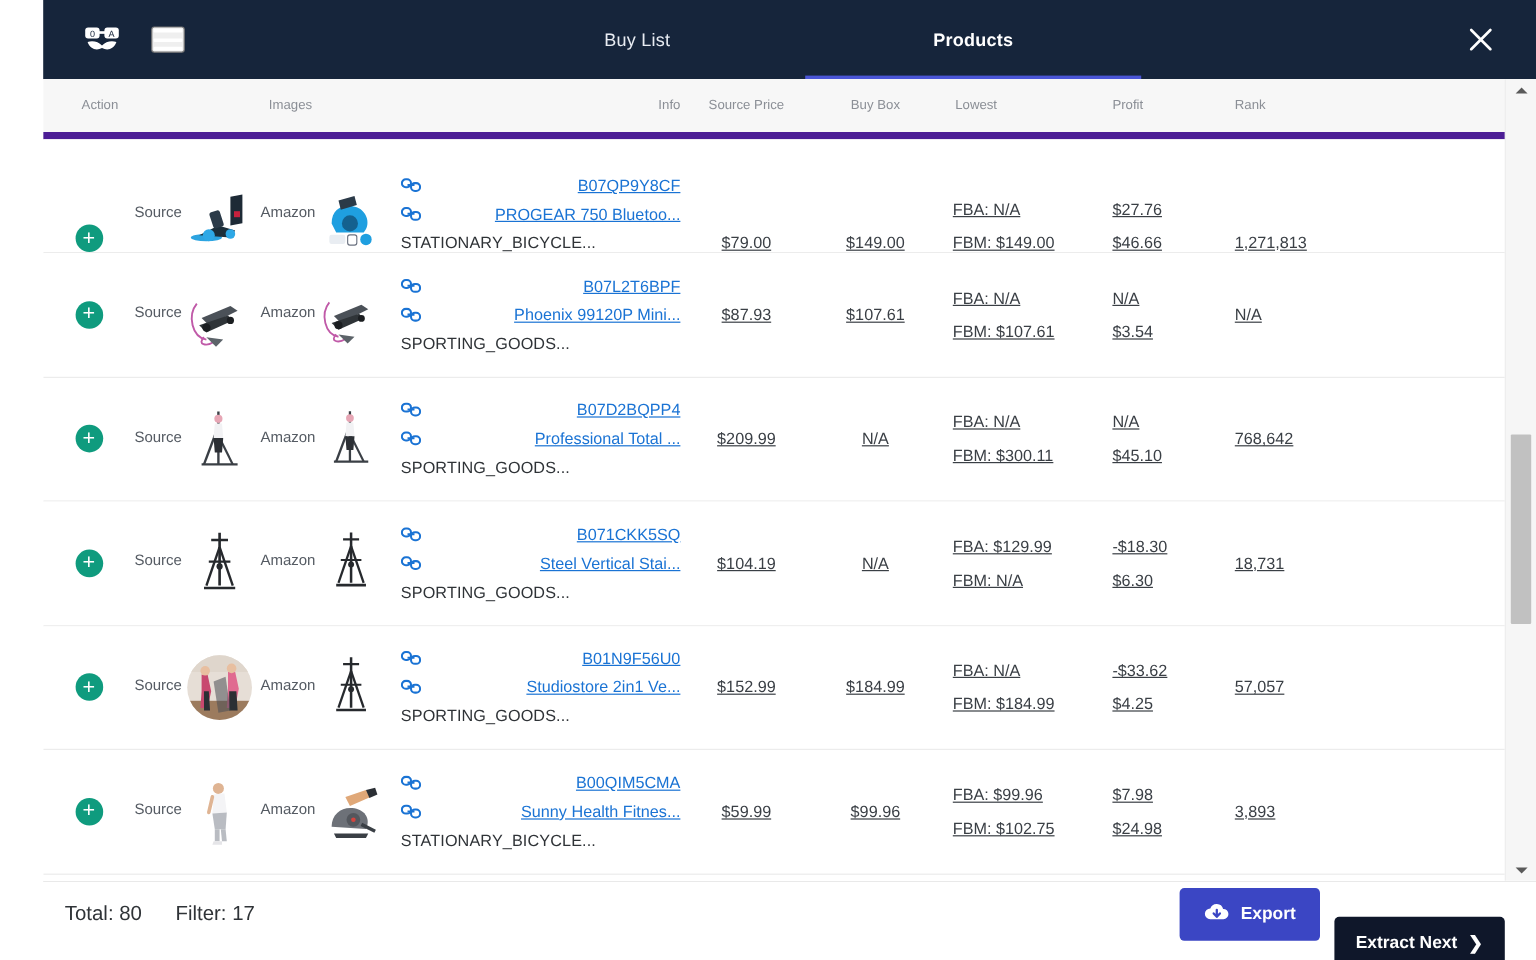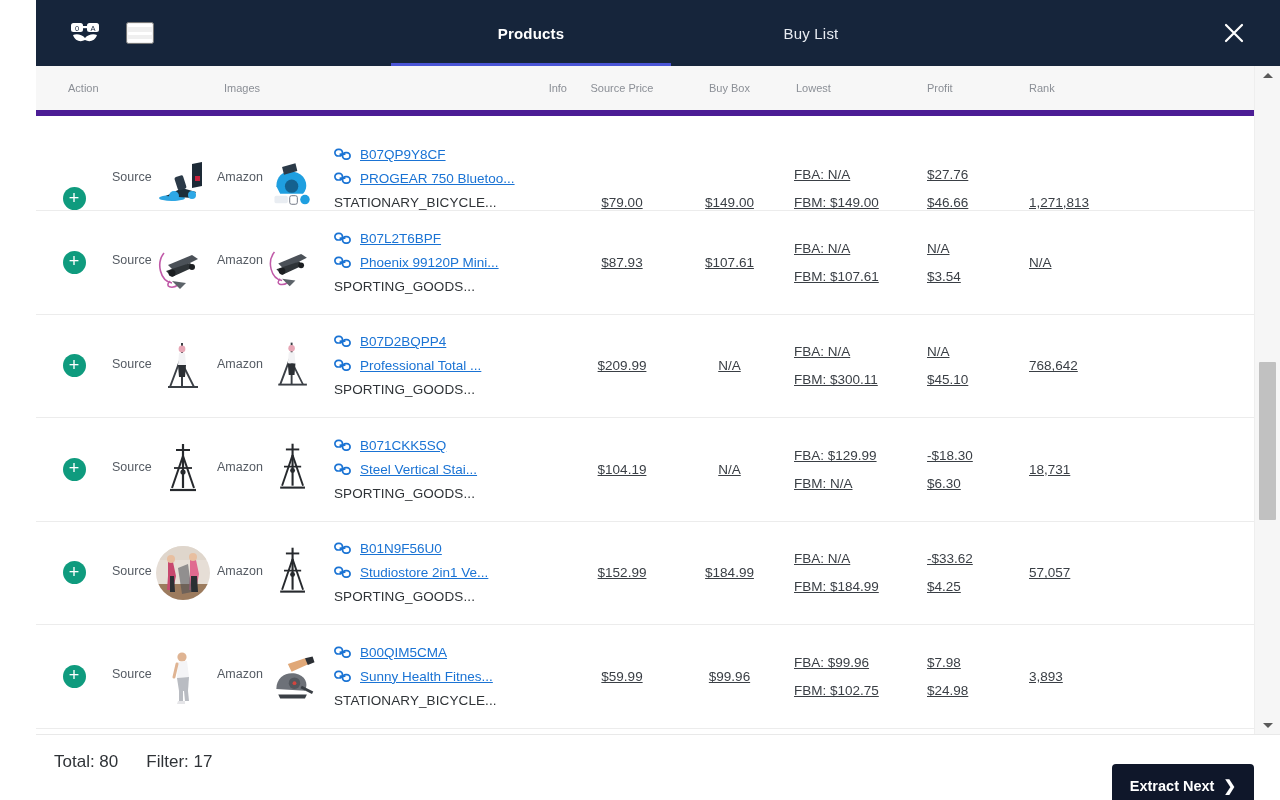--- a/index.html
+++ b/index.html
@@ -110,21 +110,21 @@
     border: none; font-family: "Liberation Sans", sans-serif;
     padding-bottom: 2px;
   }
 
   
   .imgcell { width: 105px; display: flex; align-items: center; }
   .imgcell .cap { font-size: 12.5px; color: #555b63; margin-bottom: 4px; }
   .thumb { width: 62px; height: 62px; display: block; }
 
   
-  .info-line { display: flex; align-items: center; gap: 9px; margin-bottom: 9px; }
+  .info-line { display: flex; align-items: center; gap: 9px; margin-bottom: 9px; justify-content: space-between; }
   .link-icon { flex: 0 0 auto; display: block; }
   .info-link {
     color: #1a73d4; font-size: 13.5px; text-decoration: underline;
     cursor: pointer; white-space: nowrap;
   }
   .info-cat { font-size: 13.5px; color: #2f3337; letter-spacing: .1px; }
 
   .val { font-size: 13.5px; color: #3a3f45; text-decoration: underline; }
   .stack { display: flex; flex-direction: column; gap: 13px; }
 
@@ -187,22 +187,22 @@
         </svg>
       </span>
       <button class="hamburger">
         <i></i>
         <i></i>
         <i></i>
       </button>
     </div>
 
     <div class="tabs">
+      <button class="tab inactive">Buy List</button>
       <button class="tab active">Products</button>
-      <button class="tab inactive">Buy List</button>
     </div>
 
     <button class="close-btn">
       <svg width="24" height="24" viewBox="0 0 24 24" xmlns="http://www.w3.org/2000/svg">
         <path d="M4 4 L20 20 M20 4 L4 20" stroke="#ffffff" stroke-width="2.2" stroke-linecap="round"></path>
       </svg>
     </button>
   </div>
 
   <div class="table-wrap">
@@ -668,19 +668,28 @@
         </div>
     </div>
   </div>
 
   <div class="footer">
     <div class="totals">
       <span>Total: 80</span>
       <span>Filter: 17</span>
     </div>
     <div class="spacer"></div>
+    <button class="btn btn-export">
+      <span>
+        <svg width="22" height="18" viewBox="0 0 22 18" xmlns="http://www.w3.org/2000/svg">
+          <path d="M5.5 15 A4.5 4.5 0 0 1 5.6 6 A5.6 5.6 0 0 1 16.3 6.4 A4.2 4.2 0 0 1 16.5 15 Z" fill="#ffffff"></path>
+          <path d="M11 7.2 V12.4 M8.4 10.2 L11 13 L13.6 10.2" stroke="#3b46c4" stroke-width="1.9" fill="none" stroke-linecap="round" stroke-linejoin="round"></path>
+        </svg>
+      </span>
+      <span>Export</span>
+    </button>
     <button class="btn btn-extract">
       <span>Extract Next</span>
       <span class="chev">❯</span>
     </button>
   </div>
 
 </div>
 
 </body></html>

